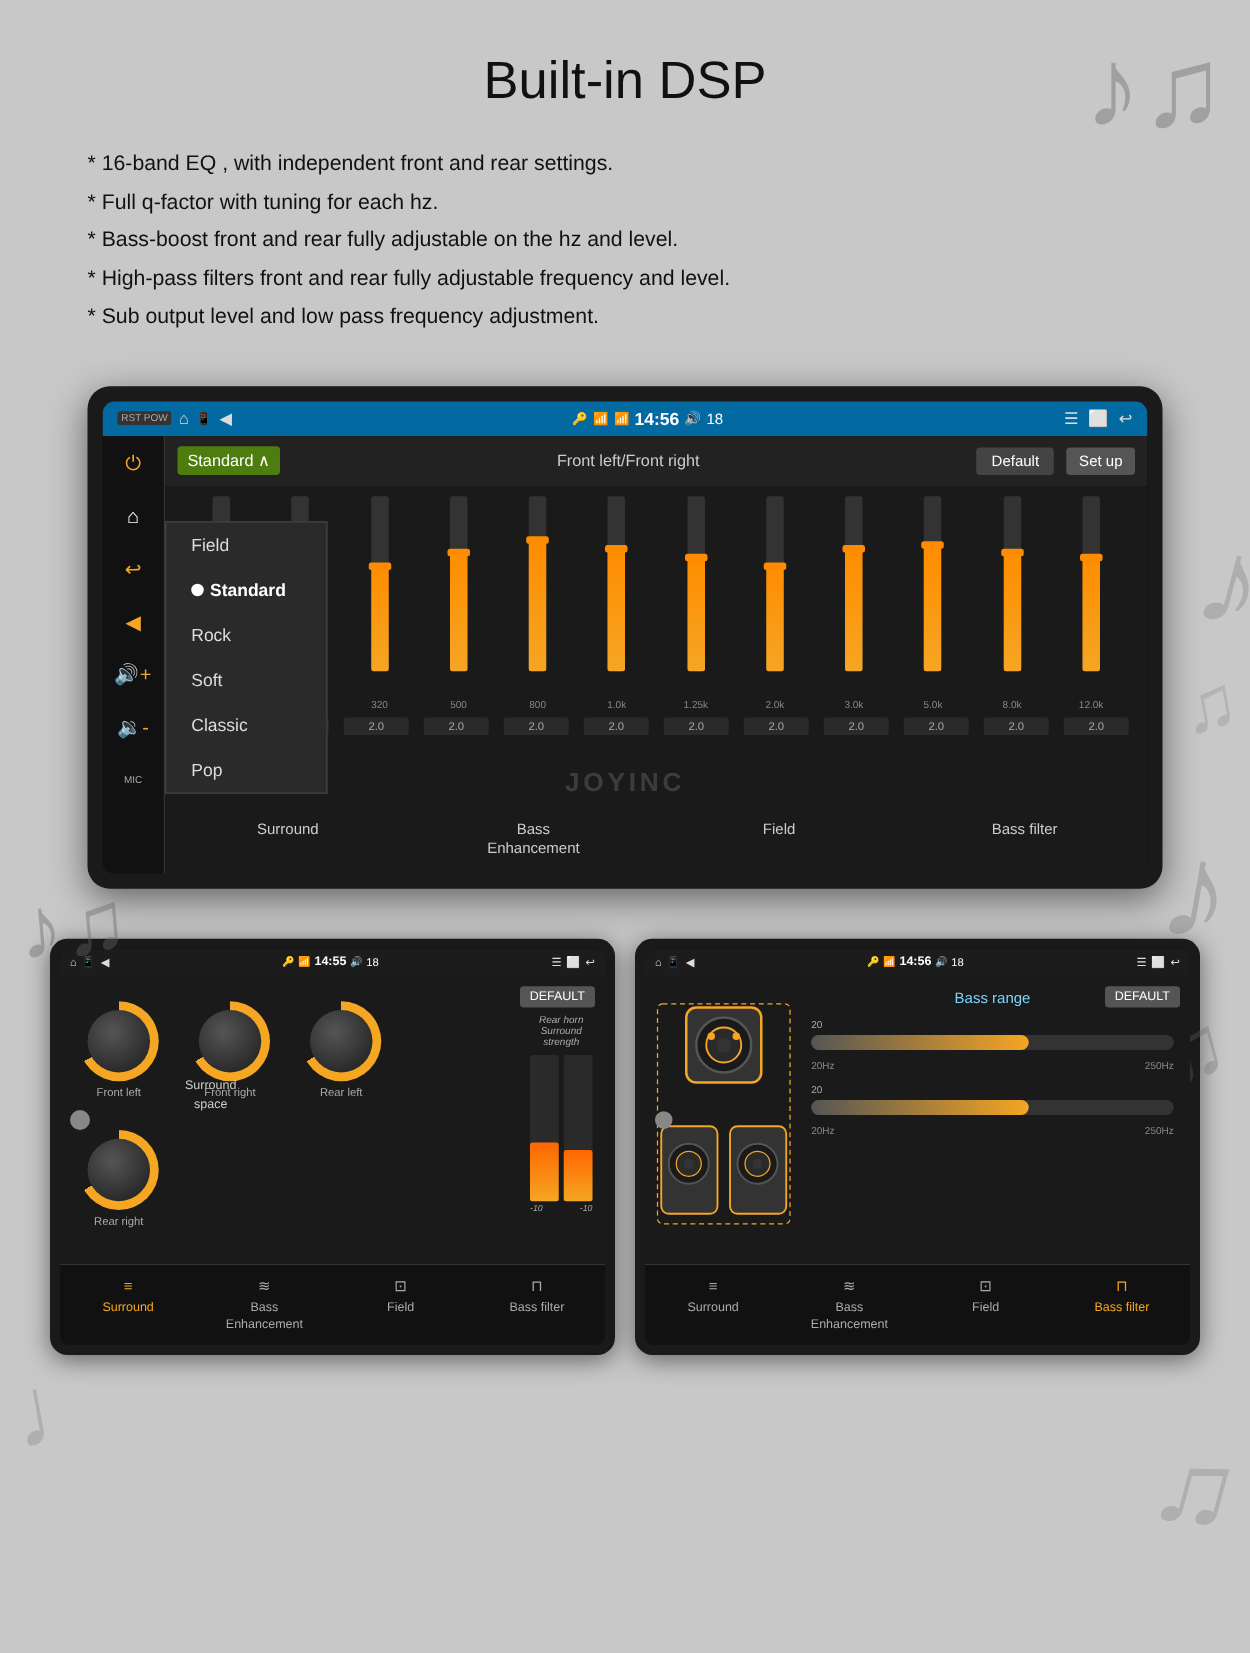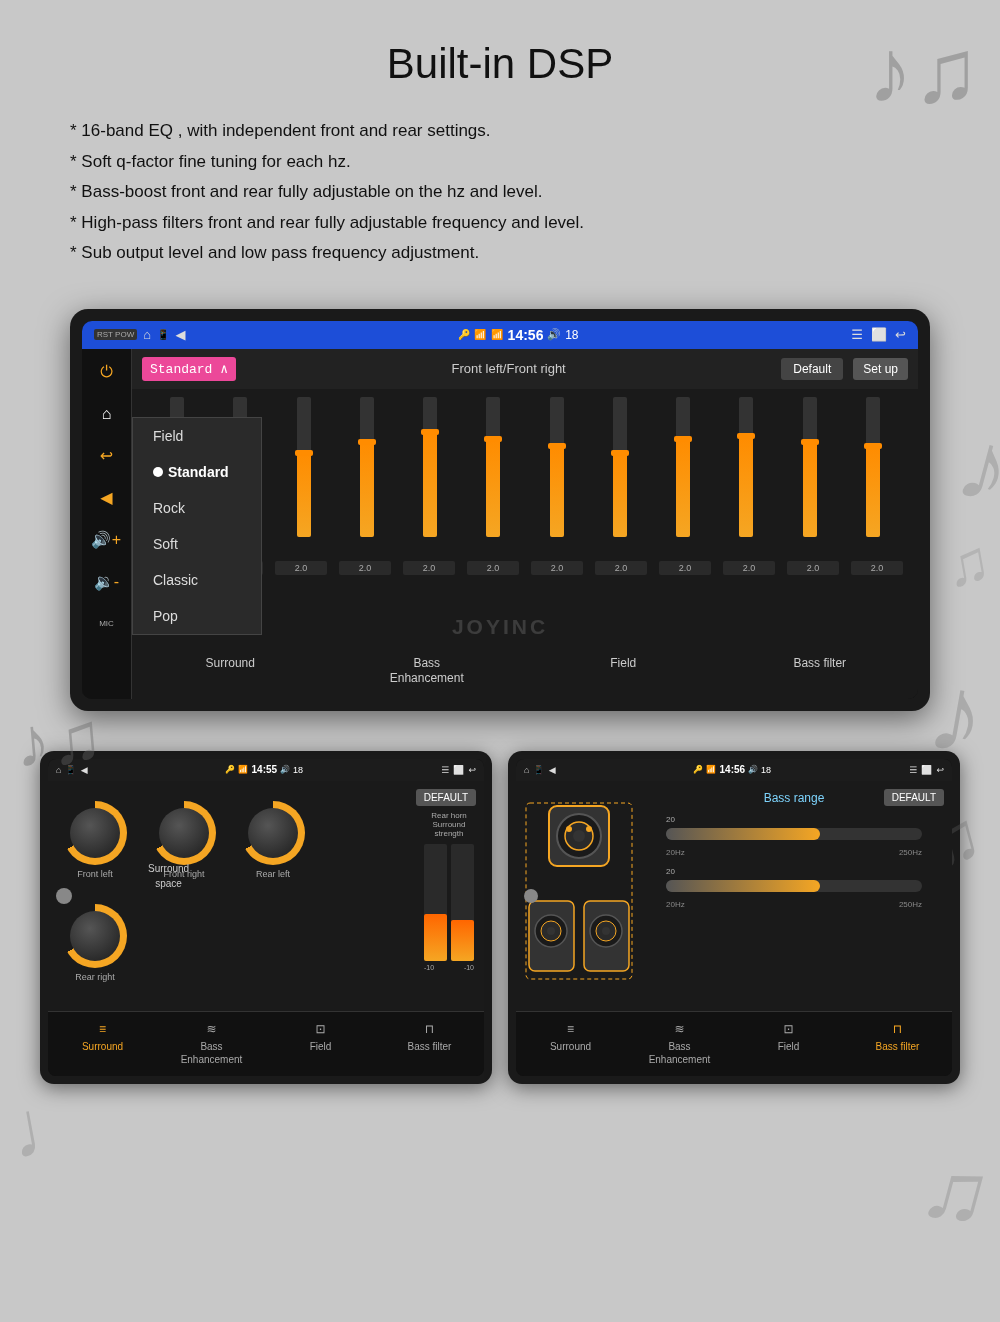--- a/index.html
+++ b/index.html
@@ -45,21 +45,21 @@
       position: relative;
     }
     .device-screen {
       background: #111;
       border-radius: 10px;
       overflow: hidden;
     }
 
     
     .status-bar {
-      background: #1d4ed8;
+      background: #0369a1;
       display: flex;
       align-items: center;
       justify-content: space-between;
       padding: 4px 12px;
       height: 28px;
     }
     .status-left {
       display: flex;
       align-items: center;
       gap: 6px;
@@ -140,28 +140,27 @@
     
     .dsp-toolbar {
       display: flex;
       align-items: center;
       padding: 6px 10px;
       background: #222;
       gap: 10px;
       height: 40px;
     }
     .preset-dropdown {
-      background: #ec4899;
+      background: #4d7c0f;
       color: #fff;
       border: none;
       padding: 4px 8px;
       font-size: 13px;
       border-radius: 3px;
       cursor: pointer;
-      font-family: Liberation Mono, monospace;
     }
     .channel-label {
       flex: 1;
       text-align: center;
       color: #ccc;
       font-size: 13px;
     }
     .btn-default {
       background: #444;
       color: #fff;
@@ -375,20 +374,21 @@
     
     .vu-meter {
       position: absolute;
       right: 10px;
       top: 30px;
       bottom: 40px;
       width: 50px;
       display: flex;
       flex-direction: column;
       gap: 3px;
+      font-style: italic;
     }
     .vu-bars {
       display: flex;
       gap: 4px;
       flex: 1;
       align-items: flex-end;
     }
     .vu-bar-track {
       flex: 1;
       height: 100%;
@@ -405,21 +405,21 @@
     }
 
     
     .bass-content {
       background: #1a1a1a;
       padding: 10px;
       min-height: 220px;
       position: relative;
     }
     .bass-slider-group {
-      margin: 10px 20px;
+      margin: 10px 3px;
     }
     .bass-slider-label {
       display: flex;
       justify-content: space-between;
       font-size: 8px;
       color: #aaa;
       margin-bottom: 2px;
     }
     .slider-track {
       height: 12px;
@@ -509,21 +509,21 @@
 <body>
 
 <div class="header-section">
 
   <div class="deco-notes" style="position:absolute;right:20px;top:20px;font-size:90px;opacity:0.4;">♪♫</div>
 
   <h1 class="main-title">Built-in DSP</h1>
 
   <ul class="features-list">
     <li>* 16-band EQ , with independent front and rear settings.</li>
-    <li>* Soft q-factor fine tuning for each hz.</li>
+    <li>* Full q-factor with tuning for each hz.</li>
     <li>* Bass-boost front and rear fully adjustable on the hz and level.</li>
     <li>* High-pass filters front and rear fully adjustable frequency and level.</li>
     <li>* Sub output level and  low pass frequency adjustment.</li>
   </ul>
 </div>
 
 <div style="position:relative;margin:0 auto;width:900px;">
 
   <div style="position:absolute;right:-60px;top:100px;font-size:100px;color:#888;opacity:0.4;transform:rotate(15deg);">♪</div>
   <div style="position:absolute;right:-40px;top:220px;font-size:60px;color:#888;opacity:0.3;transform:rotate(-10deg);">♫</div>
@@ -657,20 +657,34 @@
       <div class="eq-handle" style="bottom:68%; transform:translateY(50%);"></div>
     </div>
   </div>
                   <div class="eq-band">
     <div class="eq-track" style="height:140px;">
       <div class="eq-fill" style="height:65%;"></div>
       <div class="eq-handle" style="bottom:65%; transform:translateY(50%);"></div>
     </div>
   </div>
                 </div>
+              <div class="eq-freq-row" id="freq-row">
+                  <div class="eq-freq-cell">125</div>
+                  <div class="eq-freq-cell">200</div>
+                  <div class="eq-freq-cell">320</div>
+                  <div class="eq-freq-cell">500</div>
+                  <div class="eq-freq-cell">800</div>
+                  <div class="eq-freq-cell">1.0k</div>
+                  <div class="eq-freq-cell">1.25k</div>
+                  <div class="eq-freq-cell">2.0k</div>
+                  <div class="eq-freq-cell">3.0k</div>
+                  <div class="eq-freq-cell">5.0k</div>
+                  <div class="eq-freq-cell">8.0k</div>
+                  <div class="eq-freq-cell">12.0k</div>
+                </div>
               <div class="eq-values-row" id="vals-row">
                   <div class="eq-val-cell">2.0</div>
                   <div class="eq-val-cell">2.0</div>
                   <div class="eq-val-cell">2.0</div>
                   <div class="eq-val-cell">2.0</div>
                   <div class="eq-val-cell">2.0</div>
                   <div class="eq-val-cell">2.0</div>
                   <div class="eq-val-cell">2.0</div>
                   <div class="eq-val-cell">2.0</div>
                   <div class="eq-val-cell">2.0</div>

